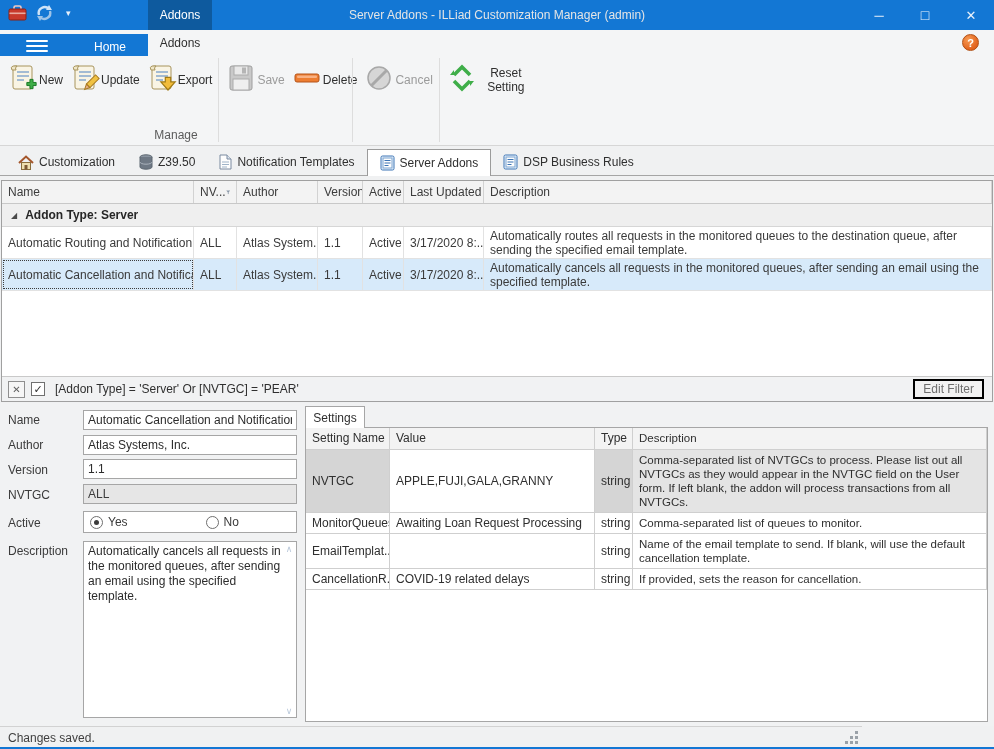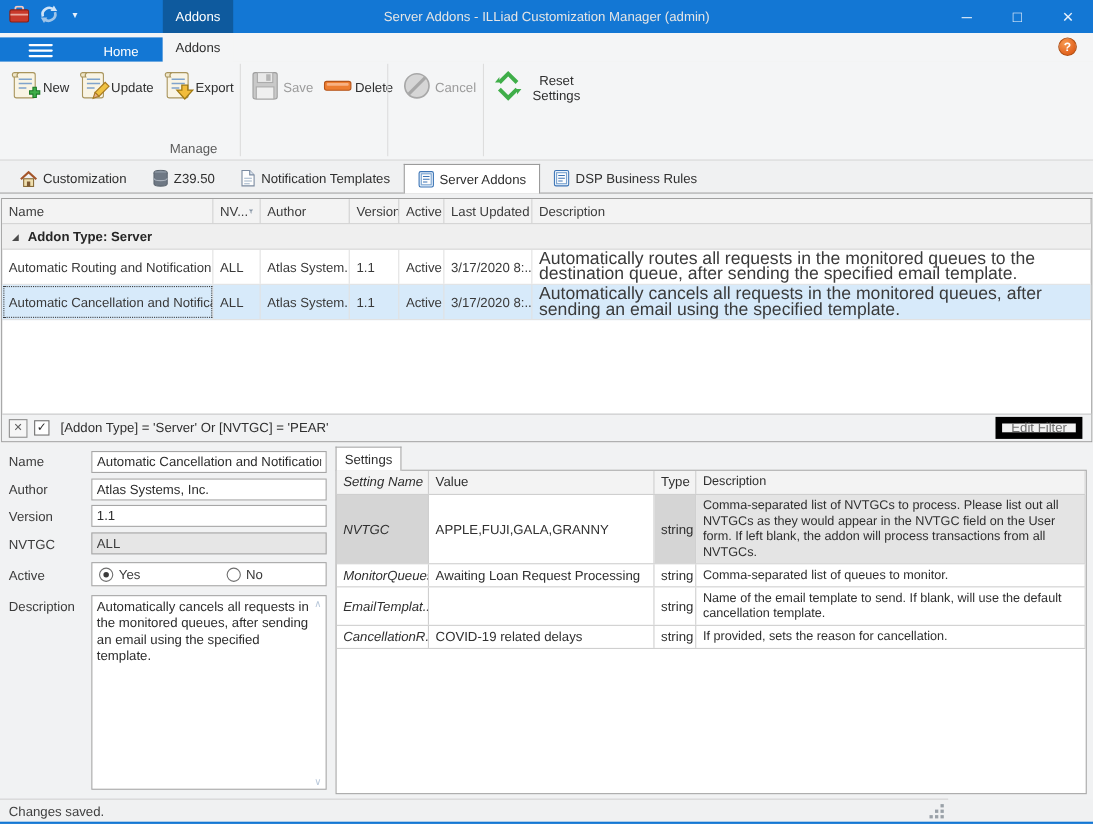--- a/index.html
+++ b/index.html
@@ -69,32 +69,32 @@
   .g-cell { padding:3px 6px; overflow:hidden; white-space:nowrap; }
   .c-name{ width:192px; } .c-nv{ width:43px; } .c-author{ width:81px; } .c-ver{ width:45px; }
   .c-act{ width:41px; } .c-upd{ width:80px; } .c-desc{ flex:1; }
   .funnel { margin-left:auto; }
   .g-group { height:23px; background:#efefef; border-bottom:1px solid #d6d6d6; display:flex;
     align-items:center; padding-left:9px; }
   .g-group .tri { font-size:8px; color:#4a4a4a; margin-right:8px; }
   .g-group .g-group-label { font-weight:bold; color:#262626; }
   .g-data { height:32px; border-bottom:1px solid #e2e2e2; }
   .g-data .g-cell { border-right:1px solid #e2e2e2; display:flex; align-items:center; }
-  .g-data .c-desc { display:block; white-space:normal; font-size:16px; line-height:14px; padding:2px 6px; }
+  .g-data .c-desc { display:block; white-space:normal; font-size:12px; line-height:14px; padding:2px 6px; }
   .g-data.selected { background:#d7eafa; }
   .g-data.selected .c-name { outline:1px dotted #3c3c3c; outline-offset:-2px; }
   .filter-bar { position:absolute; left:0; right:0; bottom:0; height:25px; background:#f1f2f3;
     border-top:1px solid #c9c9c9; display:flex; align-items:center; padding:0 6px; }
   .fx-btn { width:17px; height:17px; border:1px solid #8f8f8f; background:#f6f6f6; color:#5f5f5f;
     font-size:10px; display:flex; align-items:center; justify-content:center; margin-right:6px; }
   .fx-check { width:14px; height:14px; border:1px solid #707070; background:#fff; color:#2d2d2d;
     font-size:11px; line-height:12px; display:flex; align-items:center; justify-content:center; margin-right:10px; }
   .filter-text { color:#2f2f2f; }
   .edit-filter { position:absolute; right:8px; top:2px; height:20px; padding:0 8px;
-    border:6px solid #000000; background:#f2f2f2; color:#6e6e6e; display:flex; align-items:center; }
+    border:2px solid #000000; background:#f2f2f2; color:#6e6e6e; display:flex; align-items:center; }
 
   
   .bottom { position:absolute; left:0; top:403px; width:994px; height:323px; background:#f1f2f3; }
   .f-label { position:absolute; left:8px; color:#3b3b3b; }
   .f-input { position:absolute; left:83px; width:214px; height:20px; border:1px solid #a6a6a6;
     background:#fff; font-family:"Liberation Sans", sans-serif; font-size:12px; padding:1px 4px; color:#2c2c2c; }
   .f-input:disabled,.f-input.readonly { background:#e6e6e6; color:#3c3c3c; }
   .active-box { position:absolute; left:83px; top:108px; width:214px; height:22px;
     border:1px solid #a6a6a6; background:#fff; display:flex; align-items:center; padding:0 6px; }
   .radio { width:13px; height:13px; border:1px solid #6f6f6f; border-radius:50%; background:#fff;
@@ -112,21 +112,21 @@
   
   .settings { position:absolute; left:305px; top:3px; right:6px; height:316px; }
   .set-tab { position:absolute; left:0; top:0; width:60px; height:22px; background:#fff;
     border:1px solid #a6a6a6; border-bottom:none; display:flex; align-items:center; justify-content:center;
     color:#2f2f2f; z-index:2; }
   .set-grid { position:absolute; left:0; right:0; top:21px; bottom:0; border:1px solid #a6a6a6;
     background:#fff; overflow:hidden; }
   .s-row { display:flex; width:100%; border-bottom:1px solid #cfcfcf; }
   .s-head { background:#f3f3f3; height:22px; }
   .s-cell { padding:3px 6px; overflow:hidden; white-space:nowrap; border-right:1px solid #cfcfcf; color:#2f2f2f; }
-  .s-name{ width:84px;font-style:italic; } .s-value{ width:205px; } .s-type{ width:38px; } .s-desc{ flex:1; white-space:normal; font-size:11.5px; line-height:14px; }
+  .s-name{ width:84px; } .s-value{ width:205px; } .s-type{ width:38px; } .s-desc{ flex:1; white-space:normal; font-size:11.5px; line-height:14px; }
   .s-data .s-cell { display:flex; align-items:center; }
   .s-data .s-desc { display:block; }
   .s-data.sel .s-name, .s-data.sel .s-type { background:#d5d5d5; }
   .s-data.sel .s-desc { background:#e4e4e4; }
 
   
   .statusbar { position:absolute; left:0; bottom:0; width:862px; height:23px; background:#f0f1f2;
     border-top:1px solid #d2d2d2; }
   .status-text { position:absolute; left:8px; top:4px; color:#3f3f3f; }
   .status-blue { position:absolute; left:0; bottom:0; width:994px; height:2px; background:#1377d4; }
@@ -249,21 +249,21 @@
       <div class="rb-sep"></div>
       <div class="rb-btn">
         <svg class="rb-icon" viewBox="0 0 32 32">
           <g fill="none" stroke="#3fae49" stroke-width="3.6">
             <path d="M8 13 L16 5 L24 13"></path>
             <path d="M24 19 L16 27 L8 19"></path>
           </g>
           <path d="M8 13 L4 13 L8 8 Z" fill="#3fae49"></path>
           <path d="M24 19 L28 19 L24 24 Z" fill="#3fae49"></path>
         </svg>
-        <span class="rb-label">Reset Settings</span>
+        <span class="rb-label">Reset Setting</span>
       </div>
     </div>
     <div class="ribbon-group-label">Manage</div>
     <div class="ribbon-group-edge"></div>
   </div>
 
   <div class="doc-tabs">
     <div class="dtab">
       <svg width="16" height="15" viewBox="0 0 16 15">
         <path d="M1 8 L8 1.5 L15 8" fill="none" stroke="#a4562b" stroke-width="2"></path>

